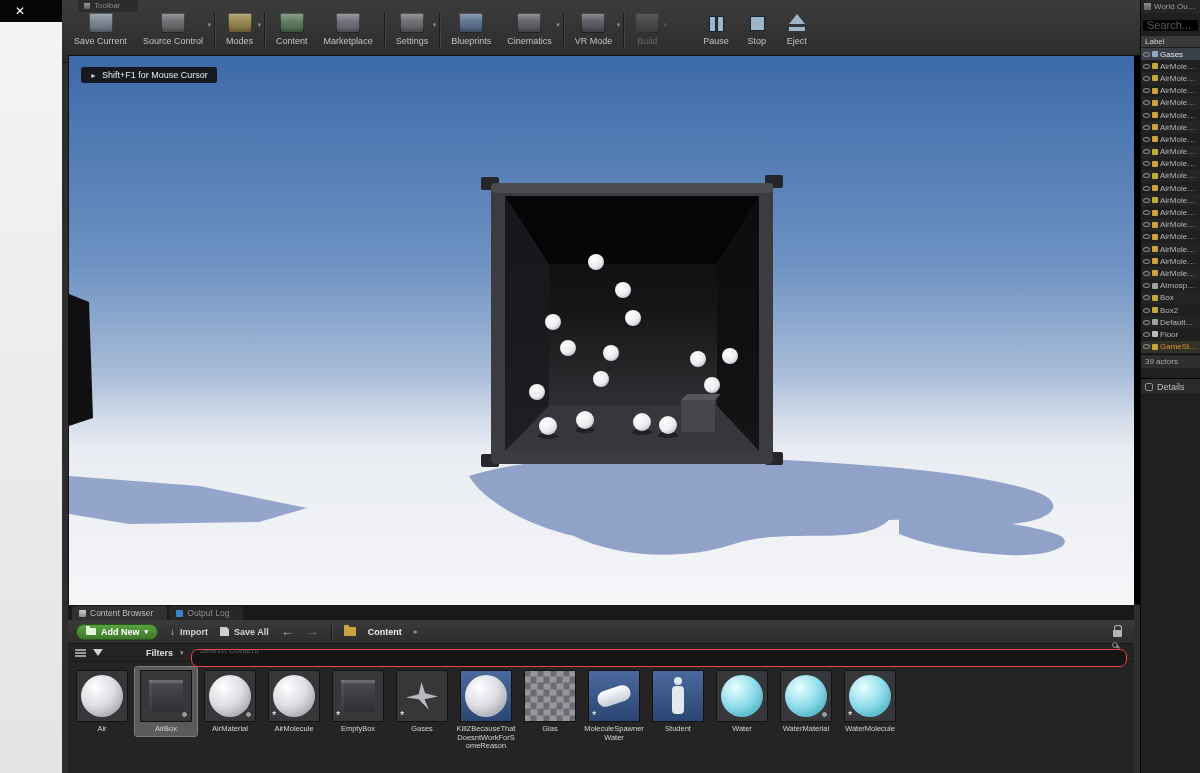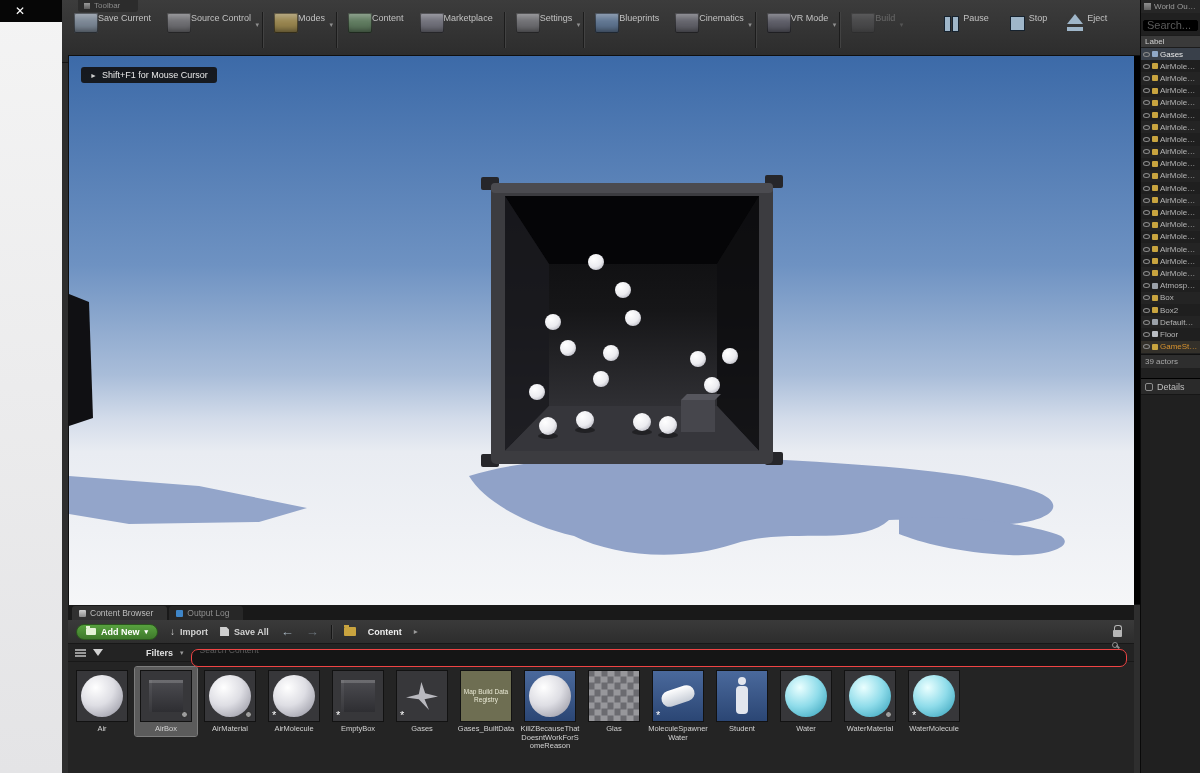--- a/index.html
+++ b/index.html
@@ -18,21 +18,21 @@
 
   
   .toolbar-strip { position:absolute; left:0; top:0; width:1078px; height:63px;
     background:linear-gradient(#3c3c3c,#2b2b2b); border-bottom:1px solid #141414; }
   .toolbar-tab { position:absolute; left:16px; top:0; display:flex; align-items:center; gap:4px;
     background:#2c2c2c; color:#8a8a8a; font-size:8px; padding:1px 18px 2px 6px;
     border-radius:0 0 3px 3px; }
   .toolbar-tab .mini-sq { width:6px; height:6px; background:linear-gradient(#9a9a9a,#5c5c5c); }
   .toolbar-buttons { position:absolute; left:4px; top:11px; right:4px;
     display:flex; align-items:flex-start; }
-  .tbtn { display:flex; align-items:flex-start; padding:2px 8px;
+  .tbtn { display:flex; flex-direction:column; align-items:center; padding:2px 8px;
     color:#c2c2c2; font-size:9px; position:relative; white-space:nowrap; }
   .tbtn.disabled { opacity:.35; }
   .tbtn .caret { position:absolute; right:0; top:10px; font-size:7px; color:#909090; }
   .ic { width:24px; height:20px; margin-bottom:3px; position:relative; }
   .ic-cube { background:var(--tint,#68686c); border-radius:2px;
     box-shadow: inset 0 0 0 1px rgba(0,0,0,.45),
                 inset 0 9px 7px -5px rgba(255,255,255,.35),
                 inset 0 -7px 7px -4px rgba(0,0,0,.5); }
   .ic-pause::before,.ic-pause::after { content:""; position:absolute; top:3px; width:5px;
     height:14px; background:#9fb6c9; border:1px solid #16222e; }
@@ -465,28 +465,20 @@
           <div class="th th-dark">
 
             <span class="lvl"></span>
 
             <span class="mk-star">*</span>
 
           </div>
           <div class="tile-label">Gases</div>
         </div>
 
-        <div class="tile">
-          <div class="th th-olive">
-
-            <span class="bd-text">Map Build Data Registry</span>
-
-          </div>
-          <div class="tile-label">Gases_BuiltData</div>
-        </div>
 
         <div class="tile">
           <div class="th th-blue">
             <span class="ball ball-white"></span>
 
           </div>
           <div class="tile-label">KillZBecauseThatDoesntWorkForSomeReason</div>
         </div>
 
         <div class="tile">

